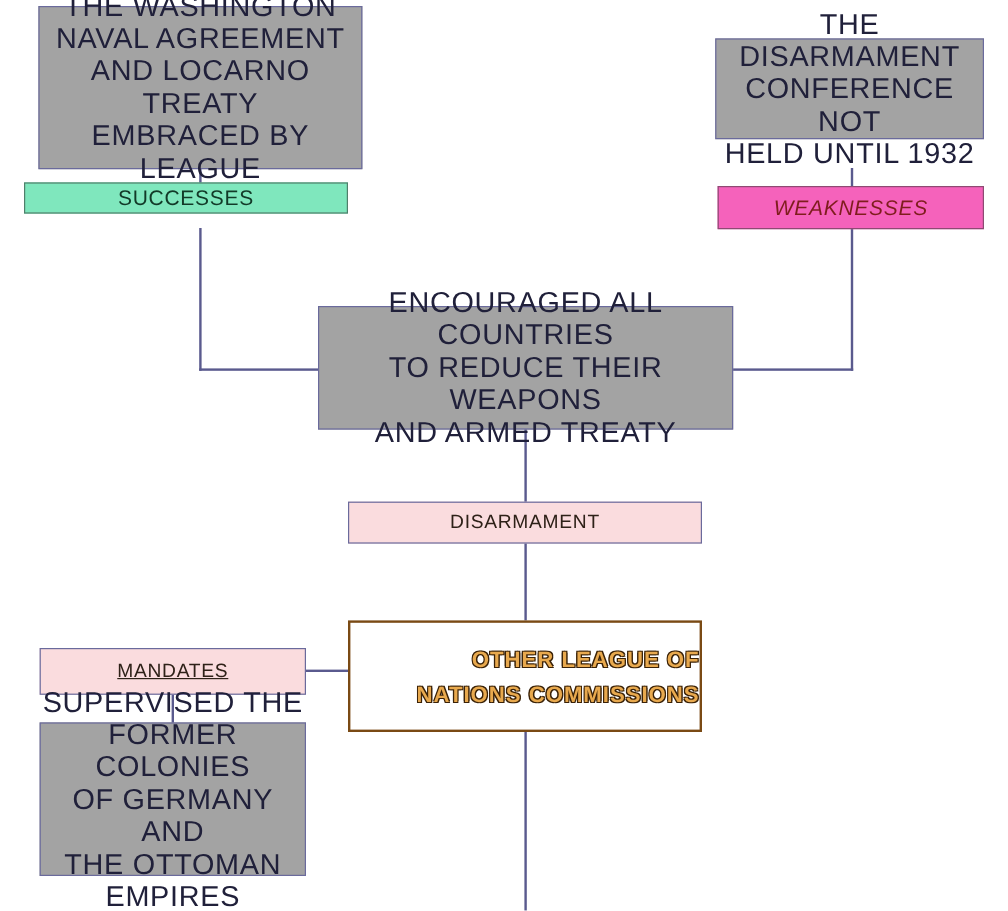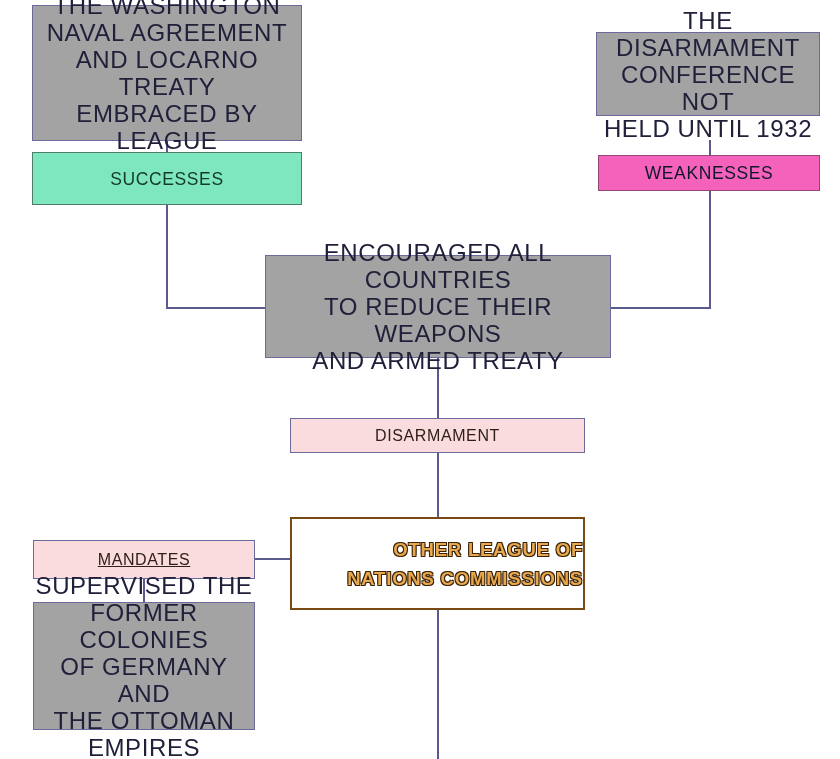--- a/index.html
+++ b/index.html
@@ -45,23 +45,24 @@
     background: #7fe7bd;
     border: 1.5px solid #4f7f6a;
     color: #123a28;
     font-size: 17.5px;
     line-height: 24px;
   }
   
   .hotpink {
     background: #f562bb;
     border: 1.5px solid #8e4a73;
-    color: #0f172a;
+    color: #7f1d1d;
     font-size: 17.5px;
     line-height: 24px;
+    font-style: italic;
   }
   
   .palepink {
     background: #fadcde;
     border: 1.5px solid #6a6a9c;
     color: #2e2118;
     font-size: 16px;
     line-height: 24px;
   }
   
@@ -111,21 +112,21 @@
 
   <div class="conn v" style="left:437px; top:609px; height:150px;"></div>
 
   <div class="node lav" style="left:32px; top:5px; width:270px; height:136px;">
     <span class="txt">THE WASHINGTON
 NAVAL AGREEMENT
 AND LOCARNO TREATY
 EMBRACED BY LEAGUE</span>
   </div>
 
-  <div class="node mint" style="left:32px; top:152px; width:270px; height:53px;">
+  <div class="node mint" style="left:20px; top:152px; width:270px; height:26px;">
     <span class="txt">SUCCESSES</span>
   </div>
 
   <div class="node lav" style="left:596px; top:32px; width:224px; height:84px;">
     <span class="txt">THE DISARMAMENT
 CONFERENCE NOT
 HELD UNTIL 1932</span>
   </div>
 
   <div class="node hotpink" style="left:598px; top:155px; width:222px; height:36px;">

